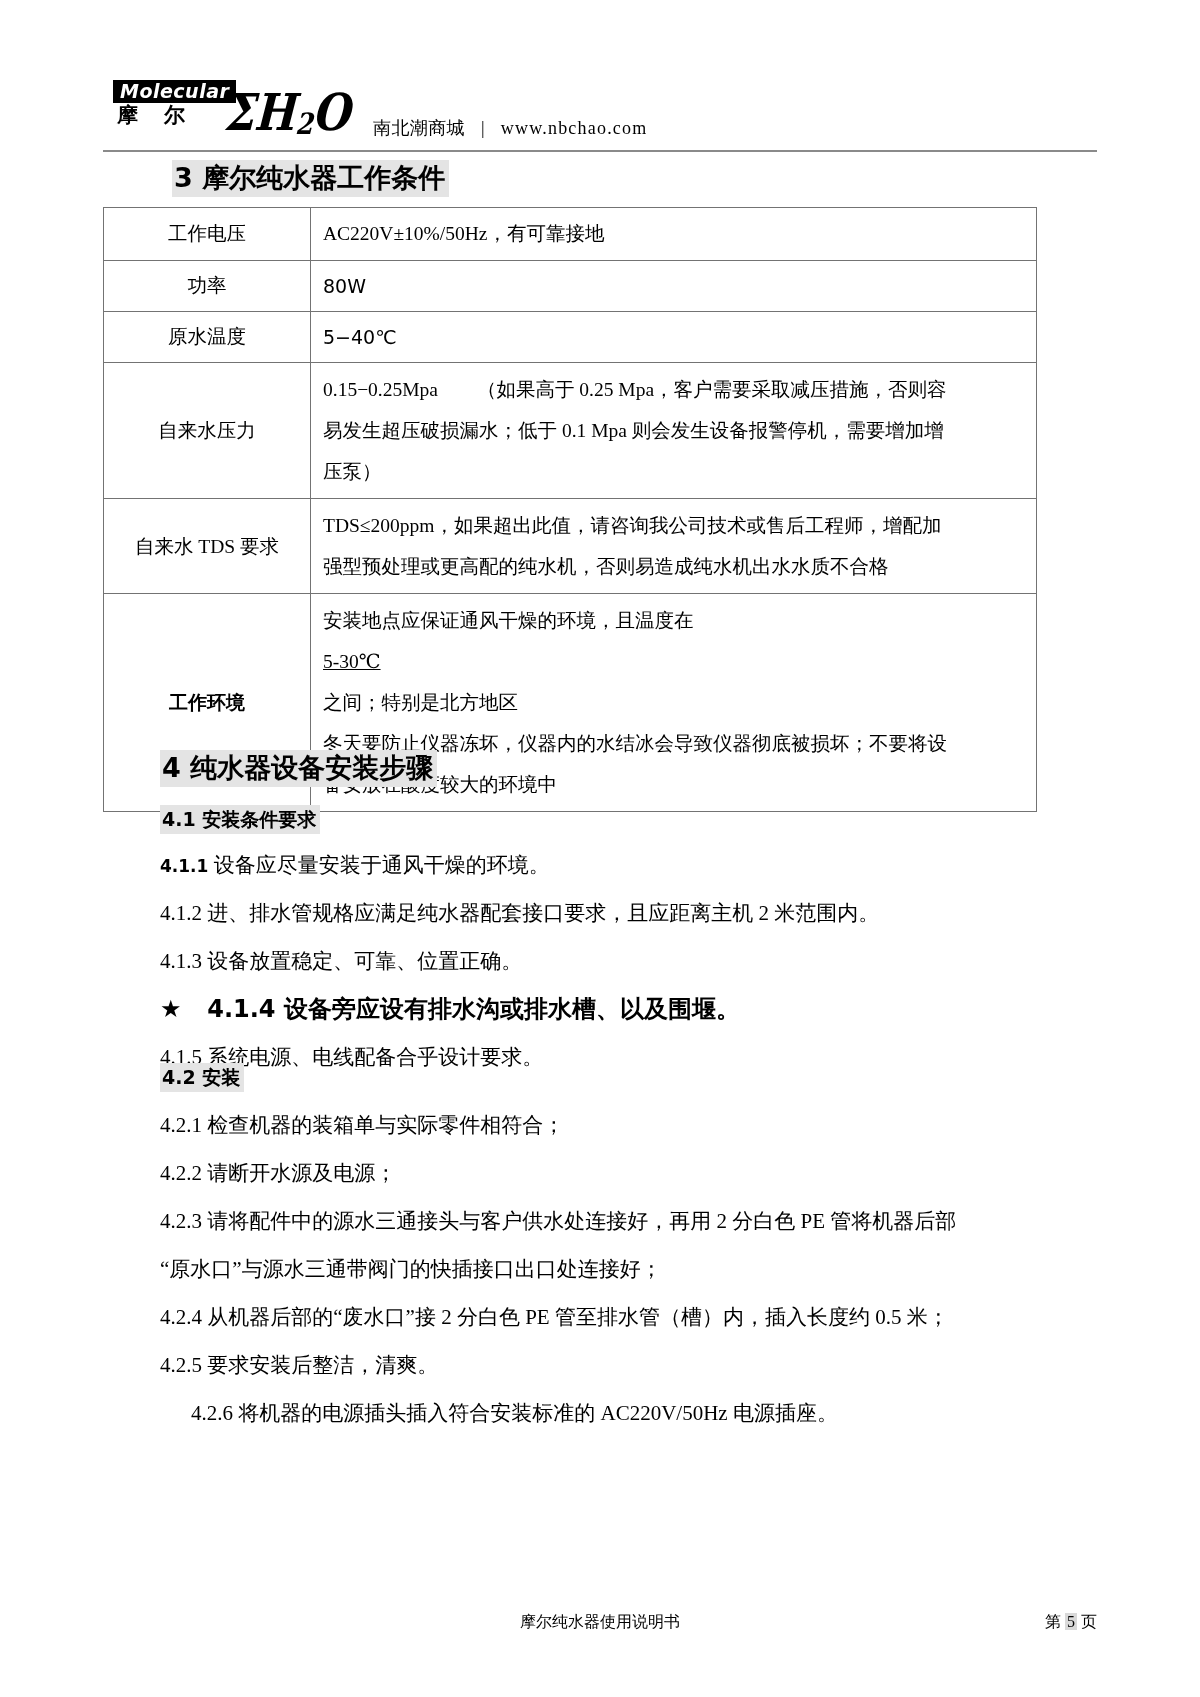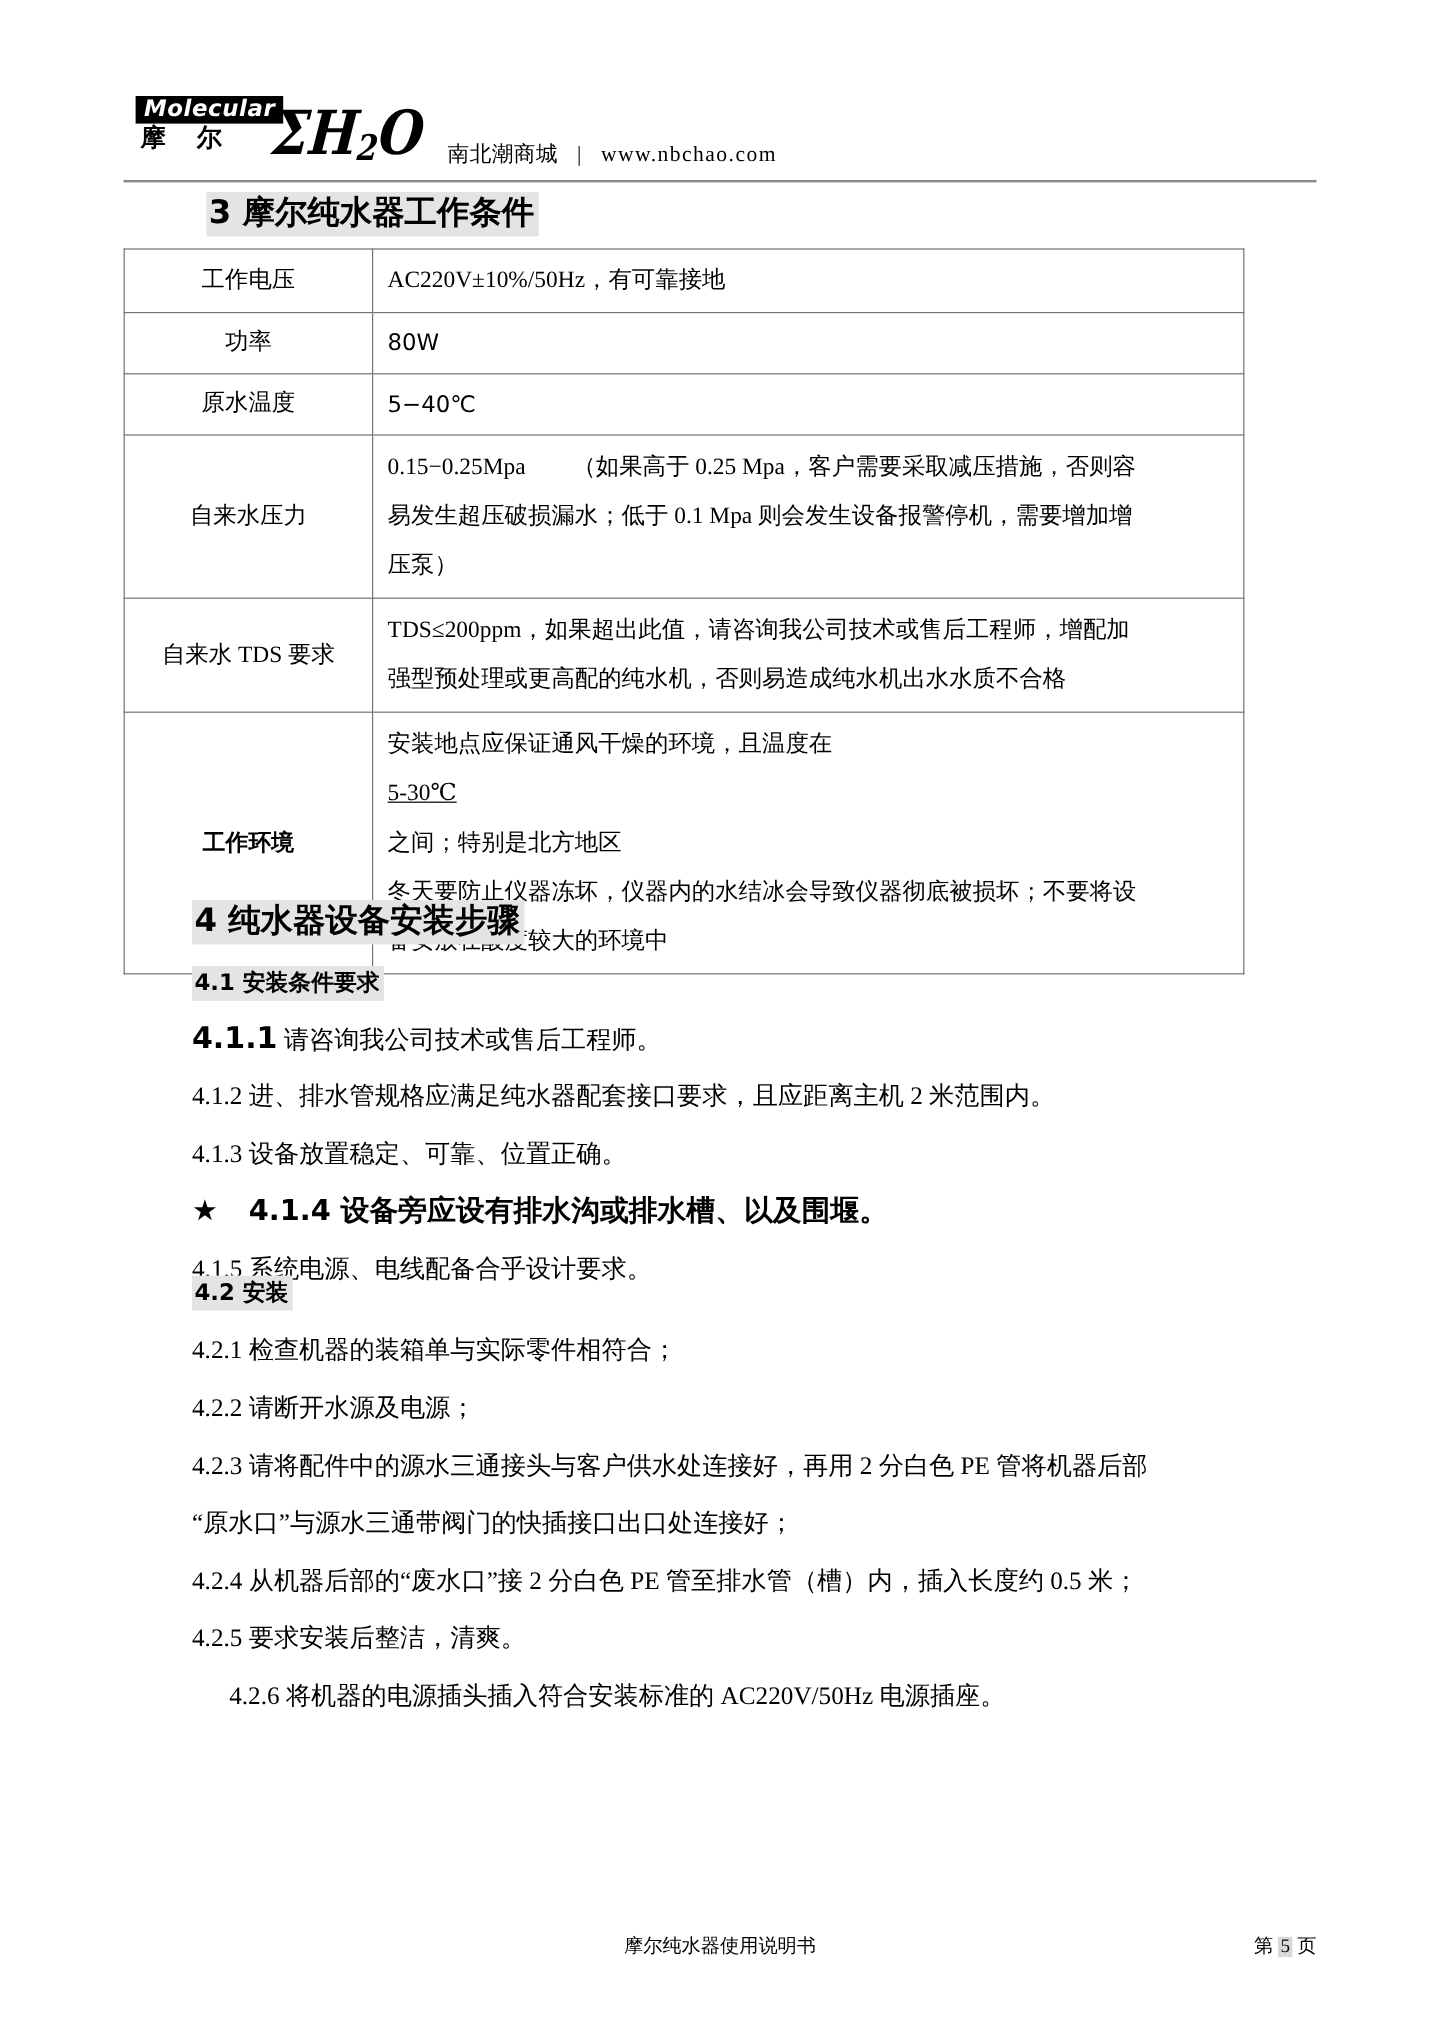--- a/index.html
+++ b/index.html
@@ -178,21 +178,21 @@
     position: absolute;
     left: 160px;
     font-family: "Liberation Serif", "DejaVu Serif", serif;
     font-size: 21px;
     line-height: 30px;
     white-space: nowrap;
   }
   .para b, .para .num {
     font-family: "DejaVu Sans", sans-serif;
     font-weight: bold;
-    font-size: 25px;
+    font-size: 17px;
   }
   .para.allbold {
     font-family: "DejaVu Sans", sans-serif;
     font-weight: bold;
     font-size: 24px;
   }
 
   
   .footer-center {
     position: absolute;
@@ -293,21 +293,21 @@
         </td>
       </tr>
     </tbody>
   </table>
 
   <div class="h1" id="h-sec4">4 纯水器设备安装步骤</div>
   <div class="h2" id="h-41">4.1 安装条件要求</div>
 
   <div class="para" style="top:850px;">
     <span class="num">4.1.1</span>
-    <span>请咨询我公司技术或售后工程师。</span>
+    <span>设备应尽量安装于通风干燥的环境。</span>
   </div>
   <div class="para" style="top:898px;">
     <span>4.1.2</span>
     <span>进、排水管规格应满足纯水器配套接口要求，且应距离主机 2 米范围内。</span>
   </div>
   <div class="para" style="top:946px;">
     <span>4.1.3</span>
     <span>设备放置稳定、可靠、位置正确。</span>
   </div>
   <div class="para allbold" style="top:994px;">

